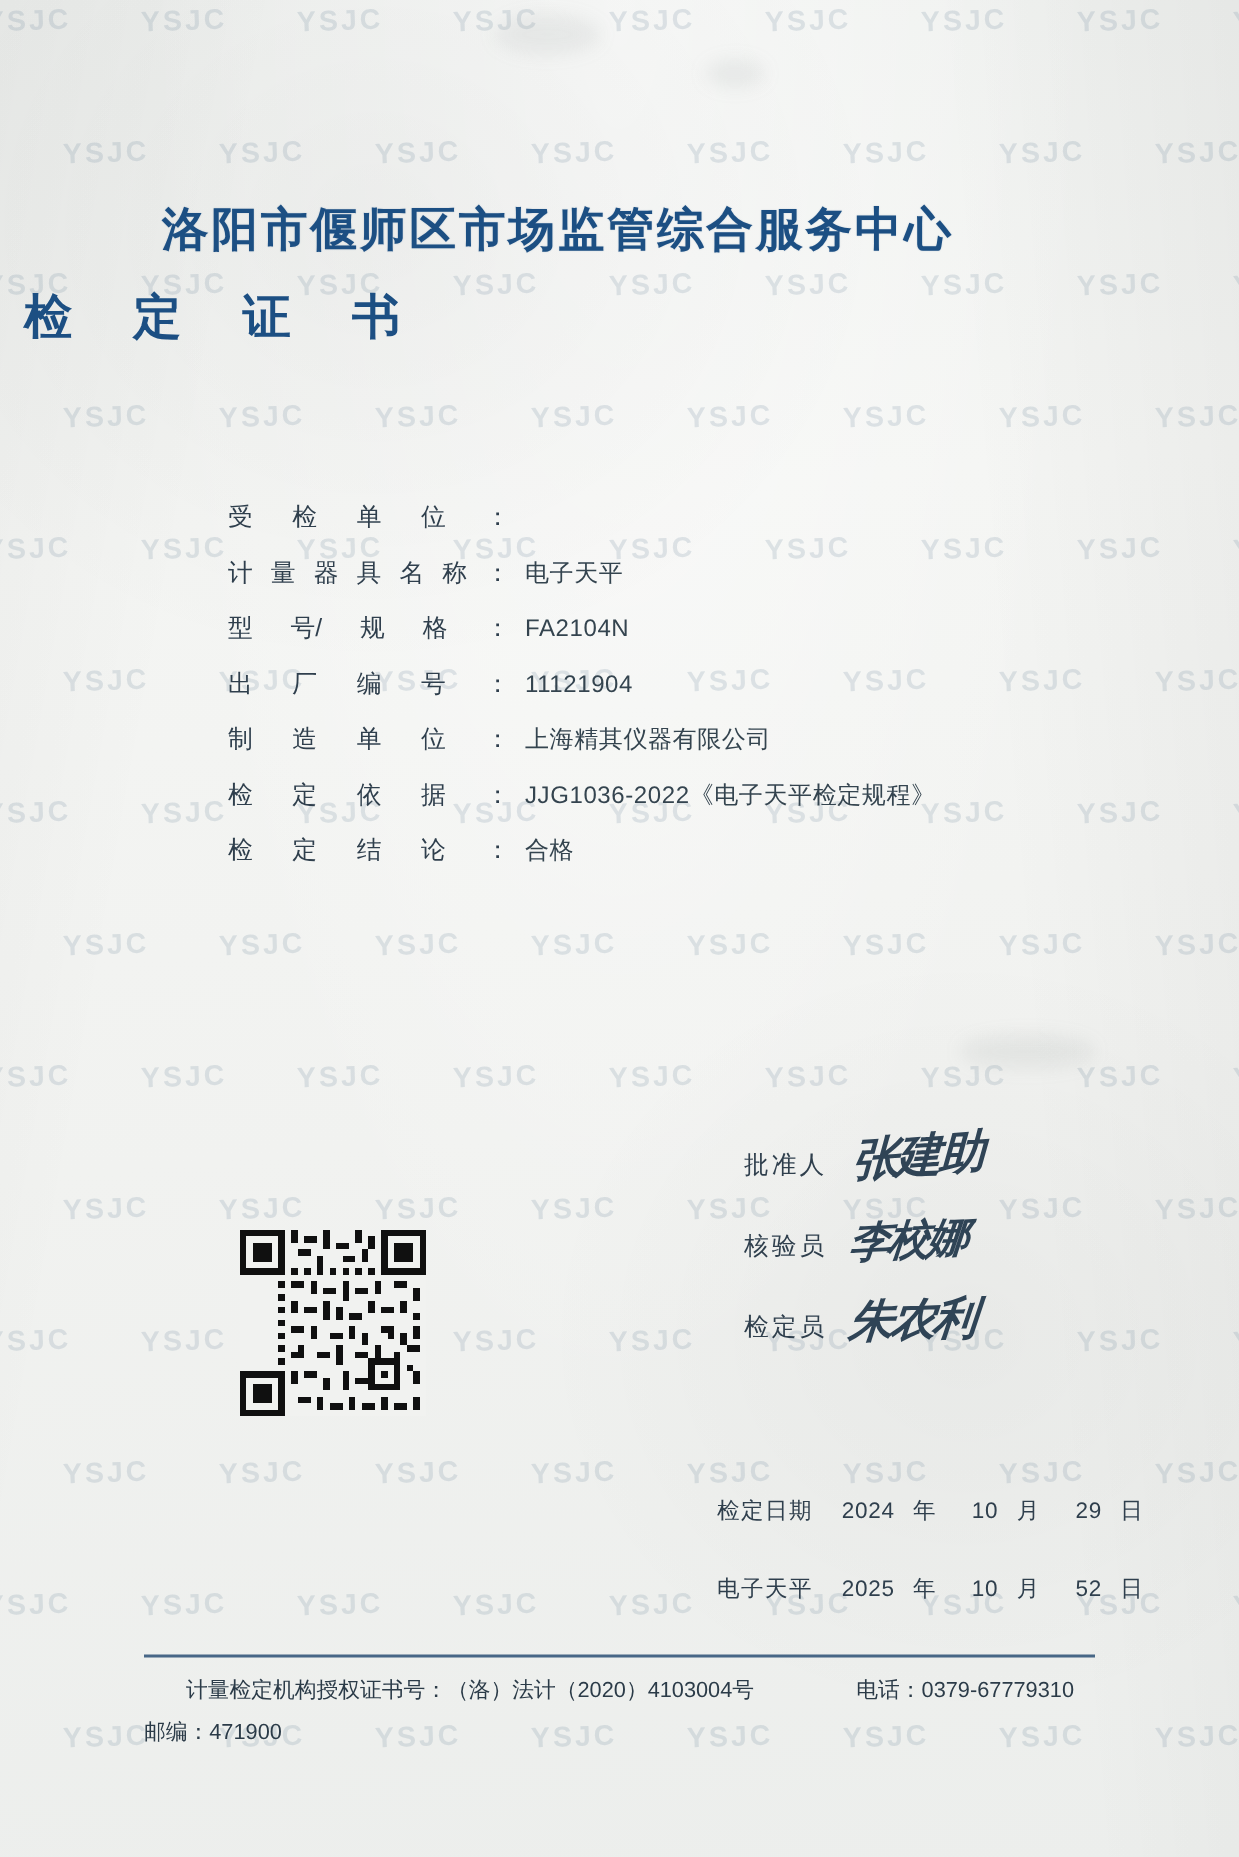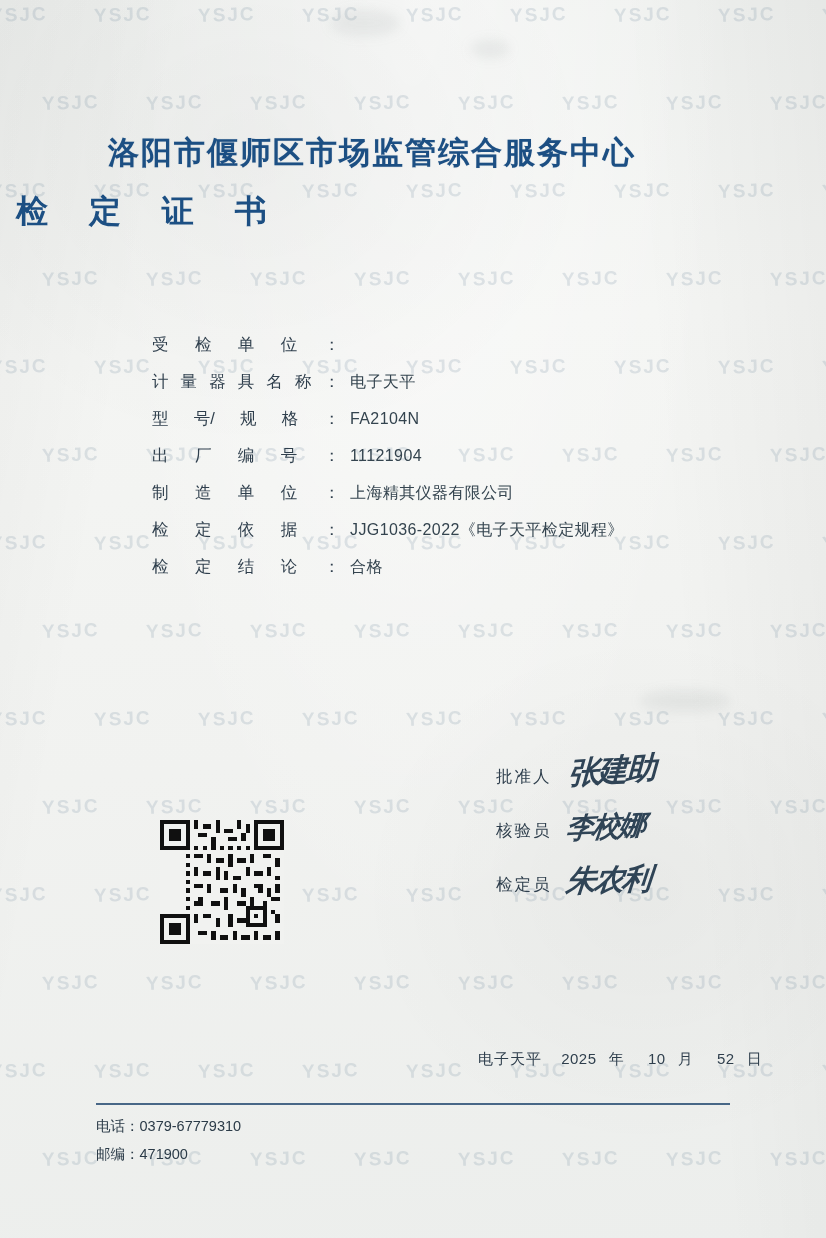--- a/index.html
+++ b/index.html
@@ -568,34 +568,44 @@
       <div class="sign-row" id="sign-row-2">
         <span class="sign-label">核验员</span>
         <span class="sign-script">李校娜</span>
       </div>
       <div class="sign-row" id="sign-row-3">
         <span class="sign-label">检定员</span>
         <span class="sign-script">朱农利</span>
       </div>
     </div>
 
+    <div class="date-row" id="date-issue">
+      <span class="dlabel">检定日期</span>
+      <span class="dnum">2024</span>
+      <span class="dunit">年</span>
+      <span class="dnum">10</span>
+      <span class="dunit">月</span>
+      <span class="dnum">29</span>
+      <span class="dunit">日</span>
+    </div>
 
     <div class="date-row" id="date-valid">
       <span class="dlabel">电子天平</span>
       <span class="dnum">2025</span>
       <span class="dunit">年</span>
       <span class="dnum">10</span>
       <span class="dunit">月</span>
       <span class="dnum">52</span>
       <span class="dunit">日</span>
     </div>
 
     <div id="footer-rule"></div>
     <div id="footer">
       <div class="footer-line first">
+        <span class="left">计量检定机构授权证书号：（洛）法计（2020）4103004号</span>
         <span class="right">电话：0379-67779310</span>
       </div>
       <div class="footer-line second">
         <span class="right">邮编：471900</span>
       </div>
     </div>
 
   </div>
 </div>
 

